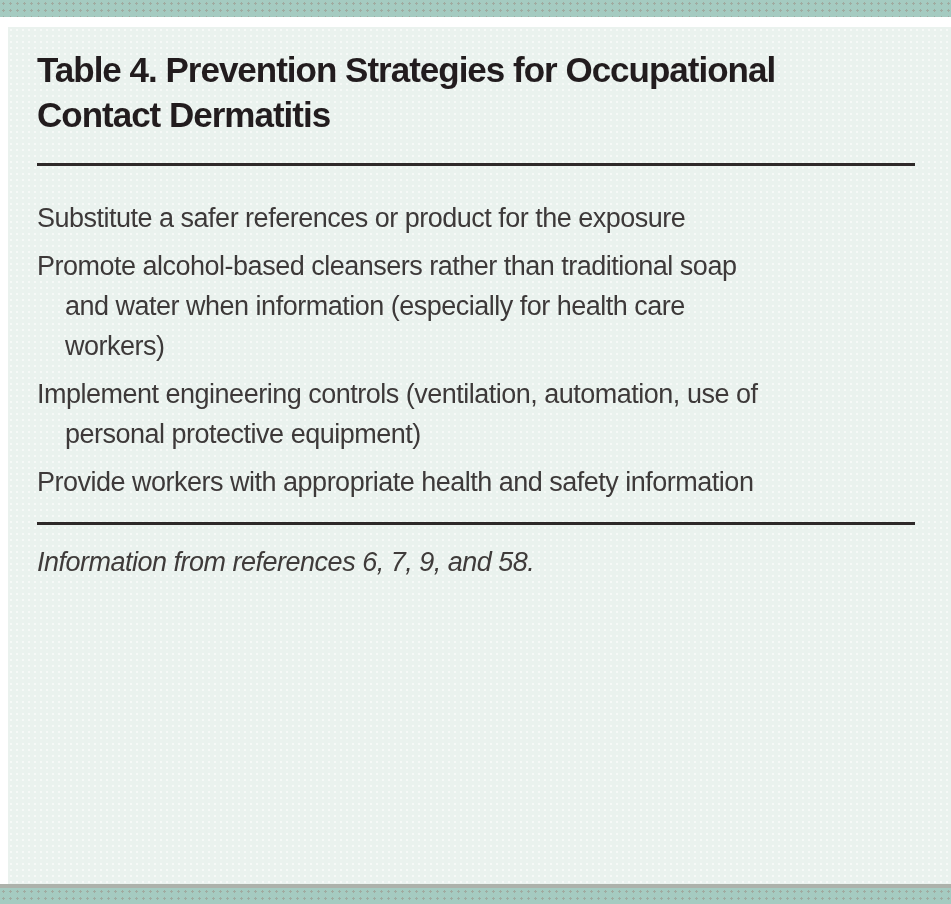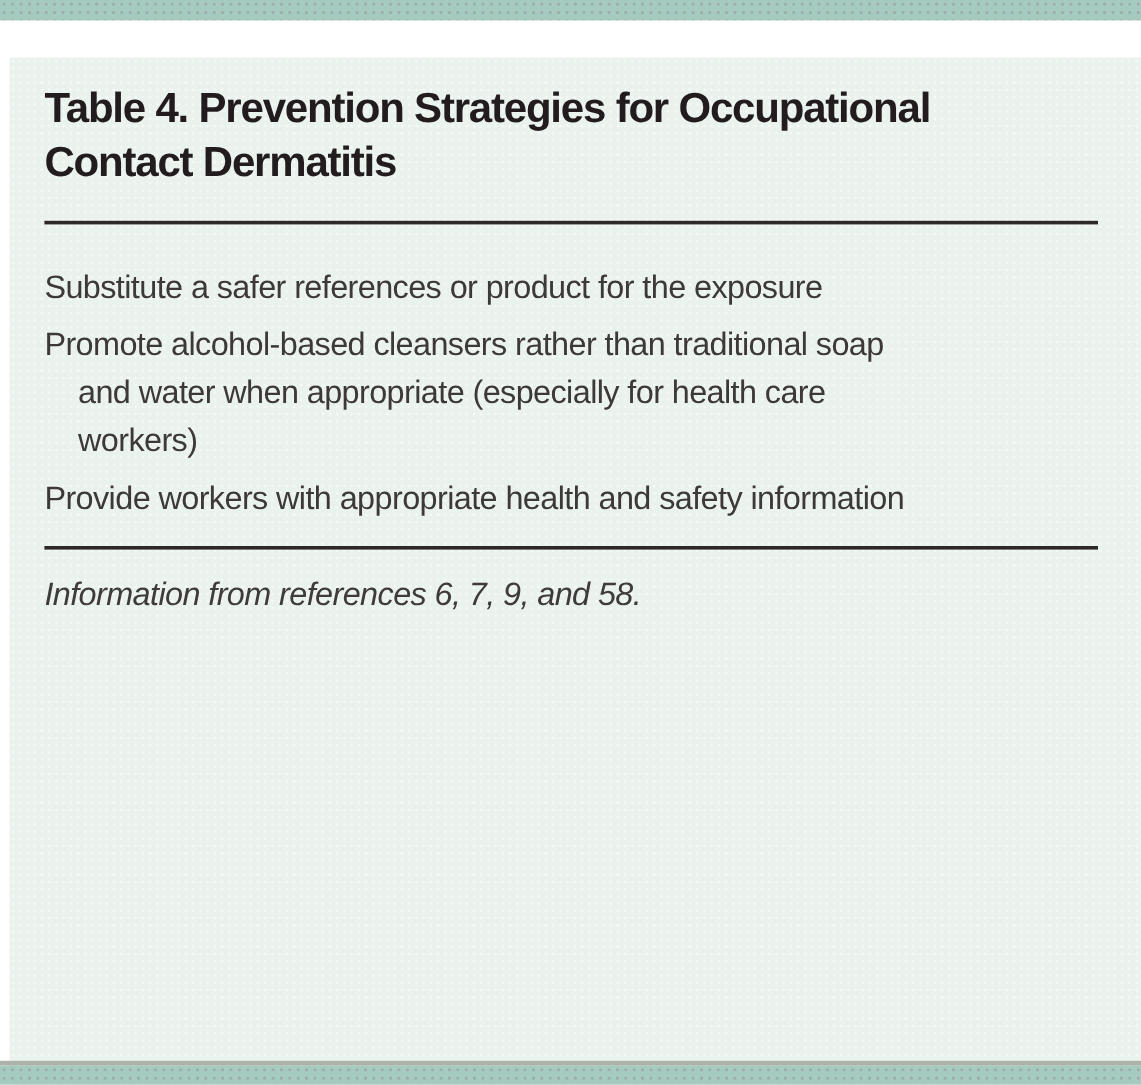--- a/index.html
+++ b/index.html
@@ -23,21 +23,20 @@
     background: #adb2ab;
   }
   .panel {
     position: absolute; left: 8px; right: 0; top: 27px; height: 857px;
     background-color: var(--panel-bg, #eaf2ee);
     background-image: radial-gradient(rgba(255,255,255,0.55) 1px, transparent 1.3px);
     background-size: 6px 6px;
     box-sizing: border-box;
     padding: 20px 28px 0 29px;
     overflow: hidden;
-    margin-top: 21px;
   }
   .table-title {
     margin: 0;
     font-size: 35px;
     font-weight: bold;
     letter-spacing: -1px;
     line-height: 45px;
     color: #221c1e;
     white-space: pre;
   }
@@ -73,22 +72,24 @@
 
 <div class="accent-bar top"></div>
 
 <div class="panel">
   <h1 class="table-title">Table 4. Prevention Strategies for Occupational
 Contact Dermatitis</h1>
   <div class="rule rule-top"></div>
   <ul class="item-list">
     <li class="item">Substitute a safer references or product for the exposure</li>
     <li class="item">Promote alcohol-based cleansers rather than traditional soap
-and water when appropriate (especially for health care
+and water when information (especially for health care
 workers)</li>
+    <li class="item">Implement engineering controls (ventilation, automation, use of
+personal protective equipment)</li>
     <li class="item">Provide workers with appropriate health and safety information</li>
   </ul>
   <div class="rule rule-bottom"></div>
   <p class="footnote">Information from references 6, 7, 9, and 58.</p>
 </div>
 
 <div class="gray-line"></div>
 <div class="accent-bar bottom"></div>
 
 </body></html>

